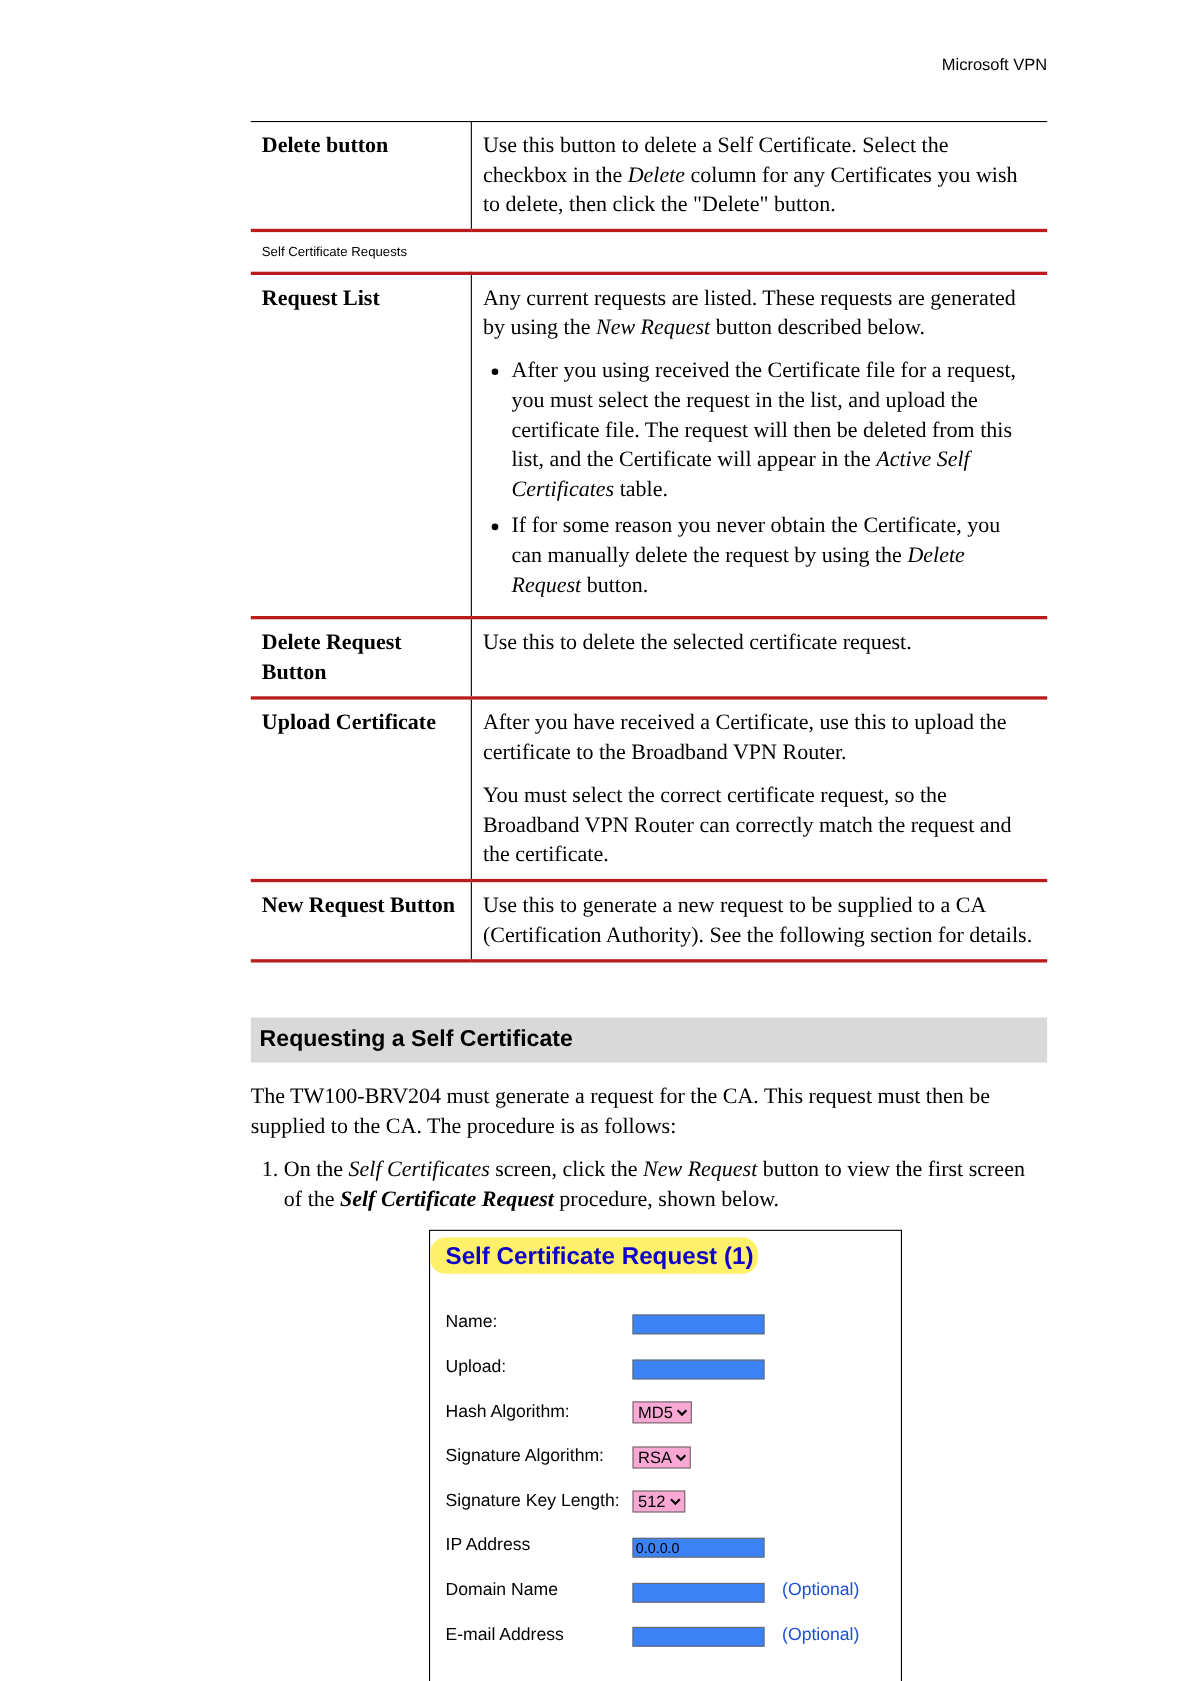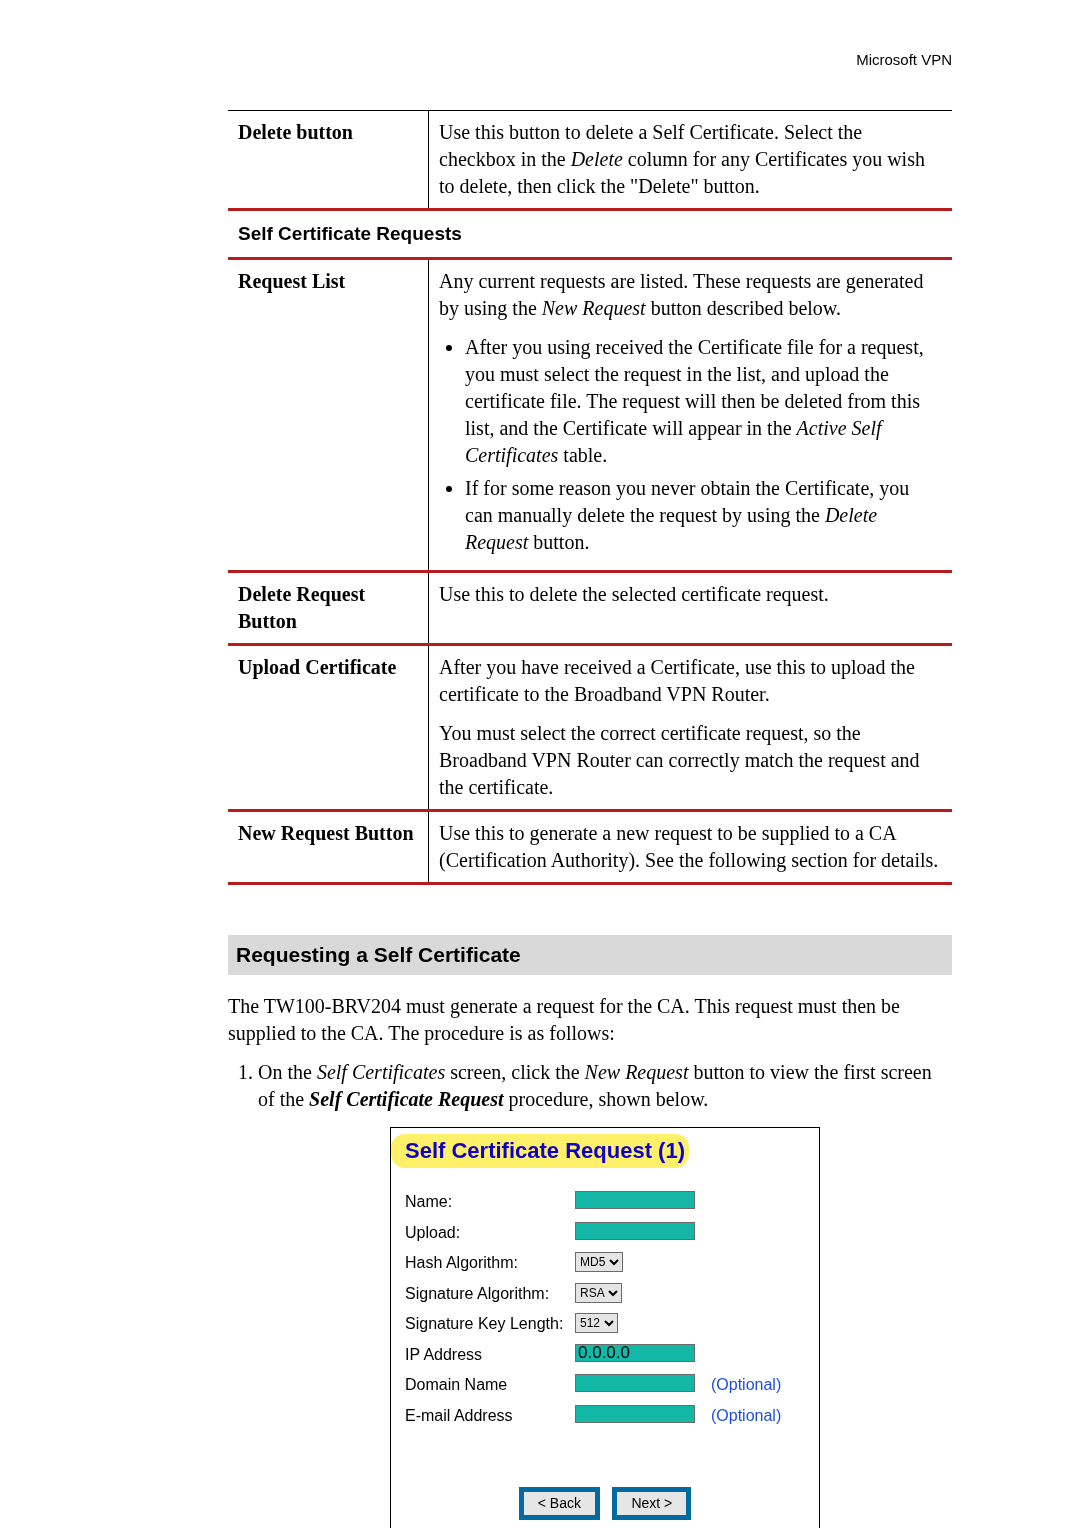--- a/index.html
+++ b/index.html
@@ -33,22 +33,22 @@
     vertical-align: top;
     text-align: left;
   }
   table.defs td.left {
     width: 180px;
     font-weight: bold;
     border-right: 1px solid #000;
   }
   table.defs td.section-head {
     font-family: Arial, Helvetica, sans-serif;
-    font-weight: bold;
-    font-size: 19px;
+    font-weight: normal;
+    font-size: 12px;
     border-right: none;
     padding-top: 10px;
     padding-bottom: 10px;
   }
   ul.bullets {
     list-style: disc;
     margin: 8px 0 4px 0;
     padding-left: 26px;
   }
   ul.bullets li { margin-bottom: 6px; }
@@ -86,38 +86,38 @@
     font-weight: bold;
     font-size: 22px;
     display: inline-block;
     margin: 6px 0 14px -14px;
     padding: 2px 4px 2px 14px;
     font-family: Arial, Helvetica, sans-serif;
     border-radius: 14px;
   }
   .form-row {
     display: flex;
-    align-items: flex-start;
-    margin: 9px 0;
+    align-items: flex-end;
+    margin: 19px 0;
   }
   .form-row .lbl { width: 170px; }
   .txt {
     border: 1px solid #6b6b6b;
     height: 18px;
     width: 120px;
-    background: #14b8a6;
-    font-size: 17px;
+    background: #3b82f6;
+    font-size: 13px;
     padding: 0 2px;
     box-sizing: border-box;
   }
   select.sel {
     border: 1px solid #6b6b6b;
     height: 20px;
-    font-size: 12px;
-    background: #e5e5e5;
+    font-size: 15px;
+    background: #f9a8d4;
   }
   .opt {
     color: #1d4ed8;
     margin-left: 16px;
   }
   .btnrow {
     margin-top: 60px;
     text-align: center;
   }
   .btnrow2 {

